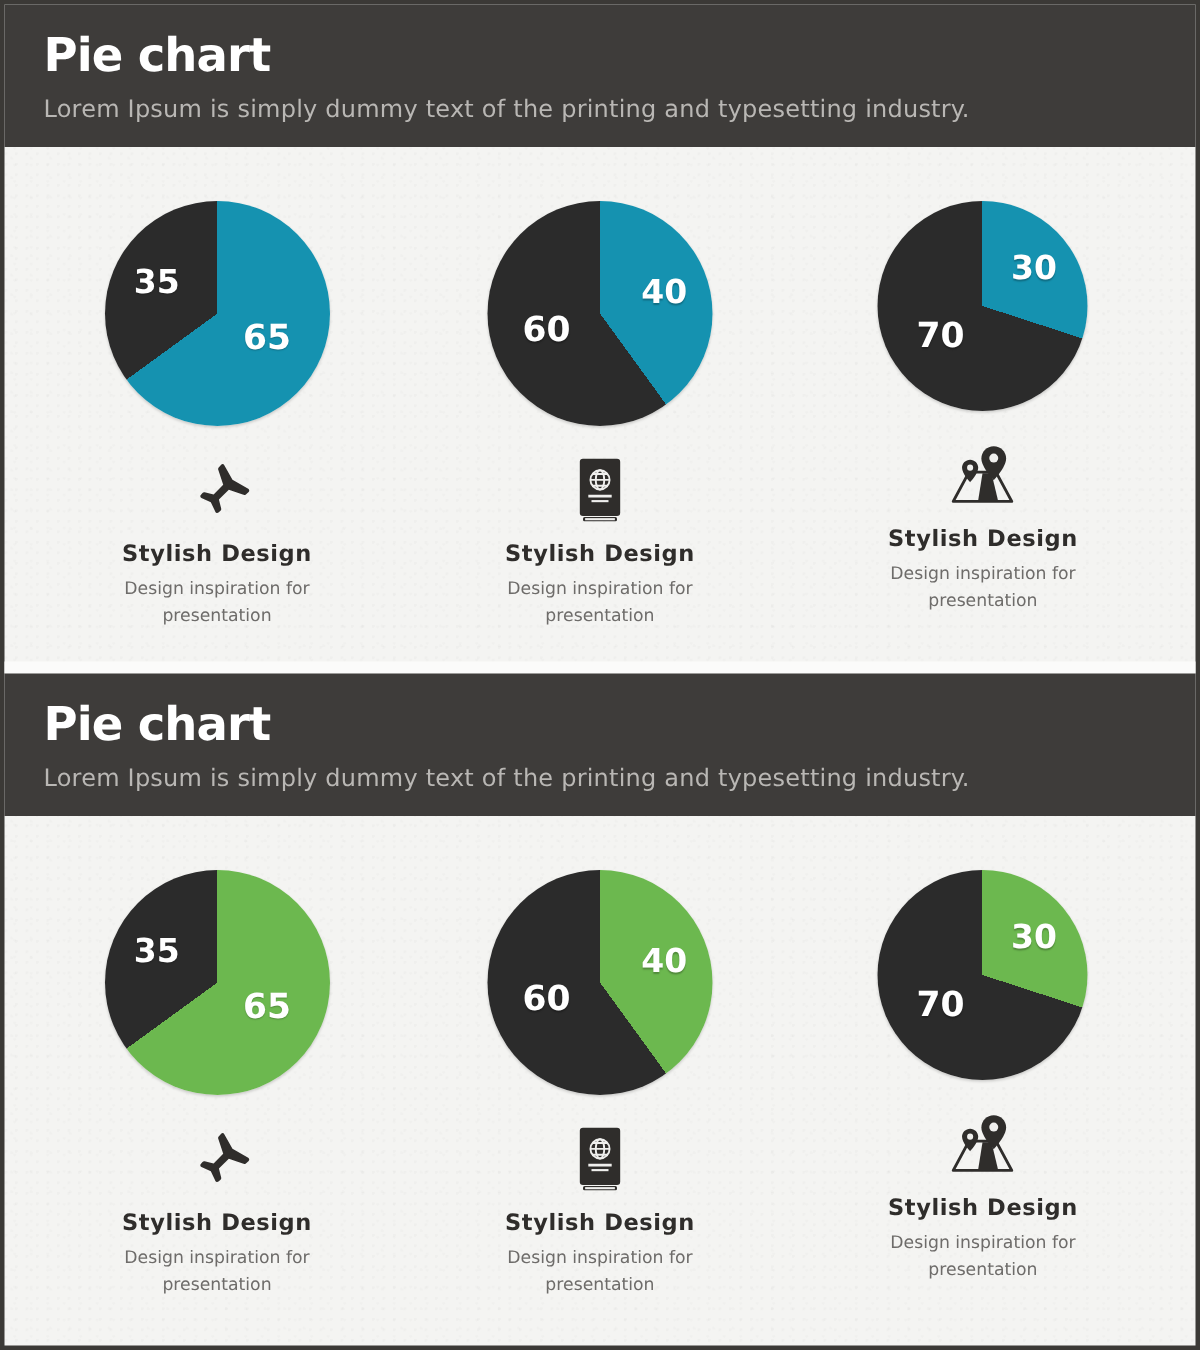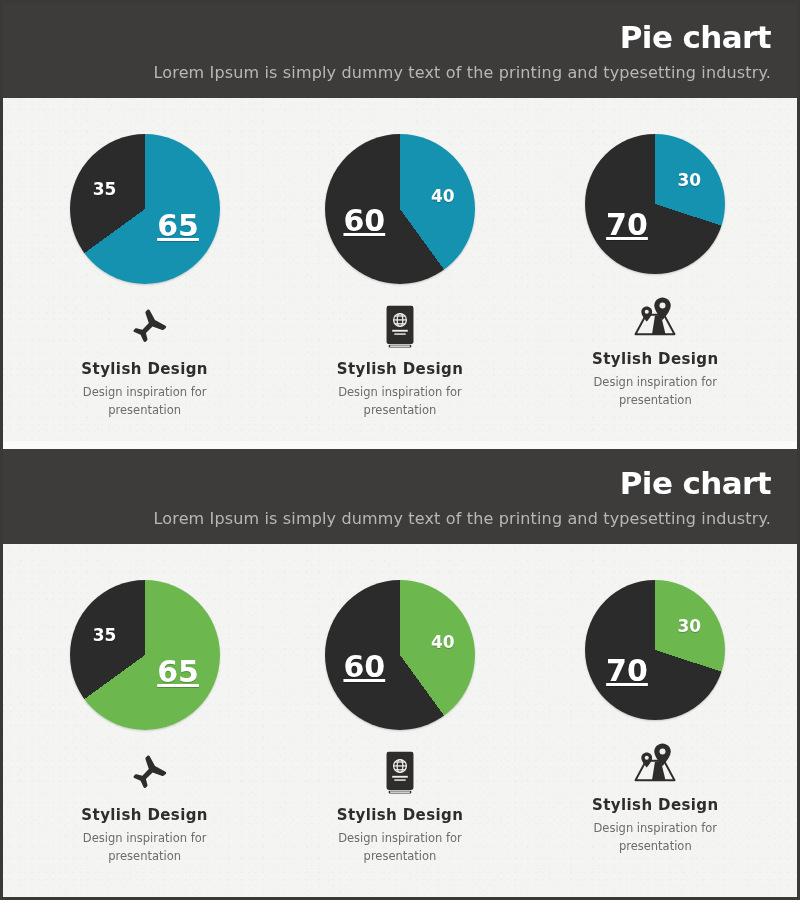--- a/index.html
+++ b/index.html
@@ -26,21 +26,20 @@
     border-right: 3px solid #3b3936;
     border-top: 3px solid #3b3936;
     border-bottom: 3px solid #3b3936;
   }
 
   
   .band {
     background: #3e3c3a;
     padding: 18px 26px 16px 26px;
     position: relative;
-    text-align: right;
   }
   .band-title {
     color: #ffffff;
     font-size: 31px;
     font-weight: bold;
     letter-spacing: -0.6px;
     line-height: 1.08;
   }
   .band-sub {
     color: #b9b7b4;
@@ -81,22 +80,22 @@
     box-shadow: 0 1px 2px rgba(0,0,0,0.18);
   }
 
   .pie-label {
     position: absolute;
     color: #ffffff;
     font-weight: bold;
     line-height: 1;
     text-shadow: 0 1px 1px rgba(0,0,0,0.25);
   }
-  .lbl-major { font-size: 30px; text-decoration: underline; }
-  .lbl-minor { font-size: 17px; }
+  .lbl-major { font-size: 23px; }
+  .lbl-minor { font-size: 22px; }
 
   
   .icon-box {
     height: 58px;
     margin-top: 14px;
     display: flex;
     align-items: center;
     justify-content: center;
   }
   .icon-box svg { display: block; }

